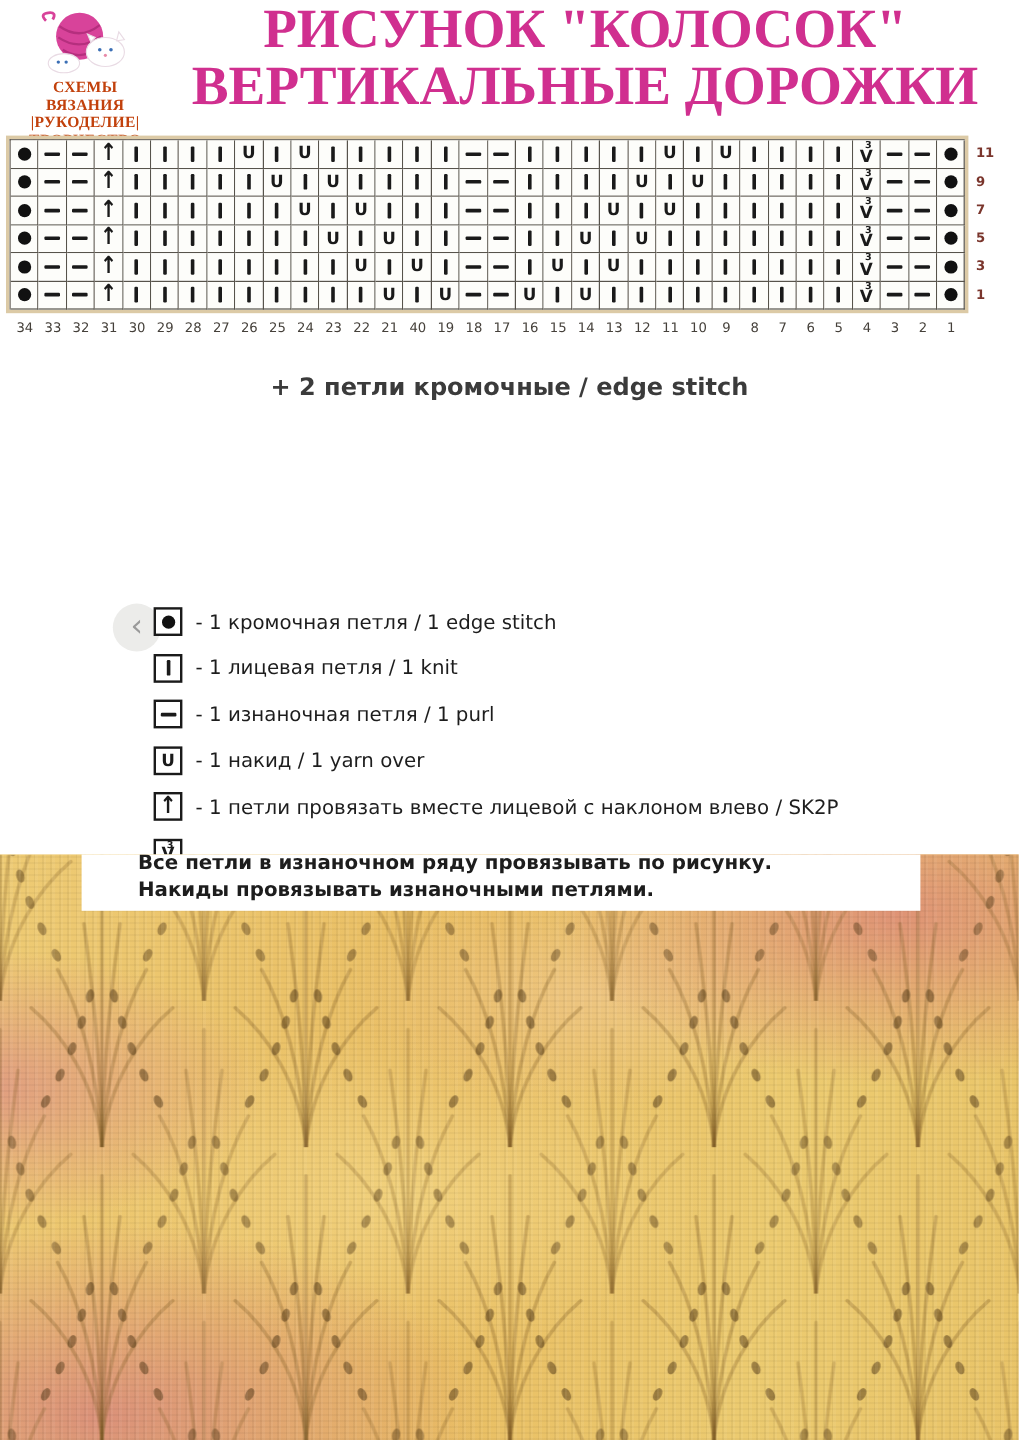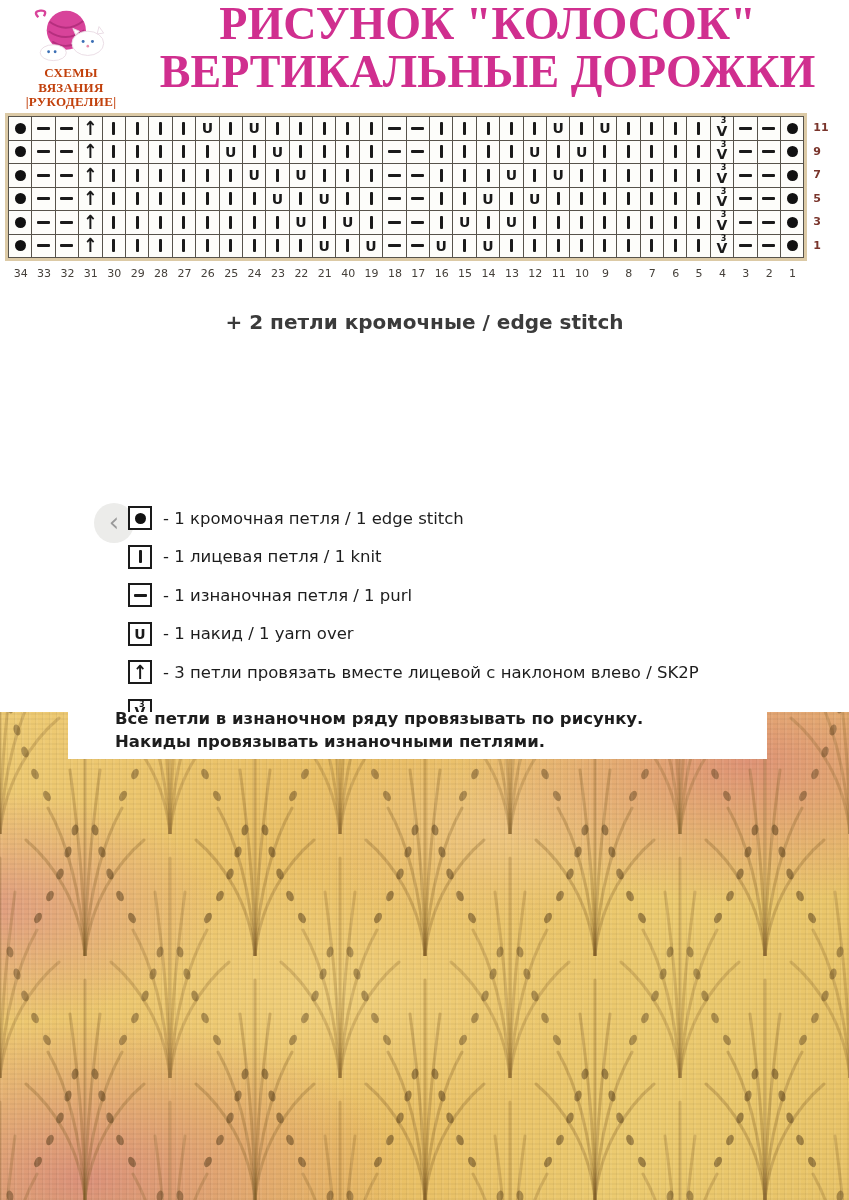--- a/index.html
+++ b/index.html
@@ -816,21 +816,21 @@
       <div class="legend-item">
         <span class="legend-box">
           <span class="sym-o">U</span>
         </span>
         <span class="legend-label">- 1 накид / 1 yarn over</span>
       </div>
       <div class="legend-item">
         <span class="legend-box">
           <span class="sym-l">↑</span>
         </span>
-        <span class="legend-label">- 3 петли провязать вместе лицевой с наклоном влево / SK2P</span>
+        <span class="legend-label">- 1 петли провязать вместе лицевой с наклоном влево / SK2P</span>
       </div>
       <div class="legend-item">
         <span class="legend-box">
           <span class="r-wrap">
             <span class="three">3</span>
             <span class="v">V</span>
           </span>
         </span>
       </div>
     </div>

